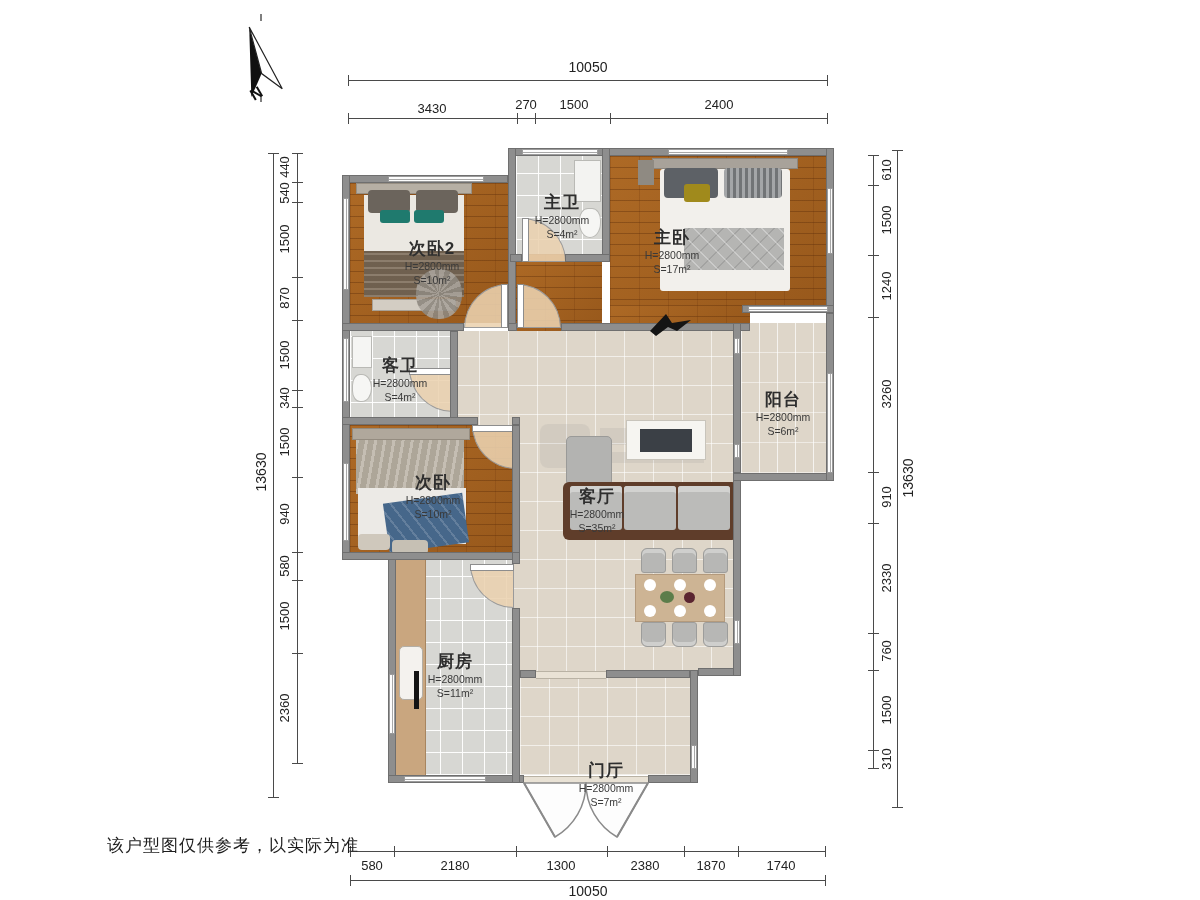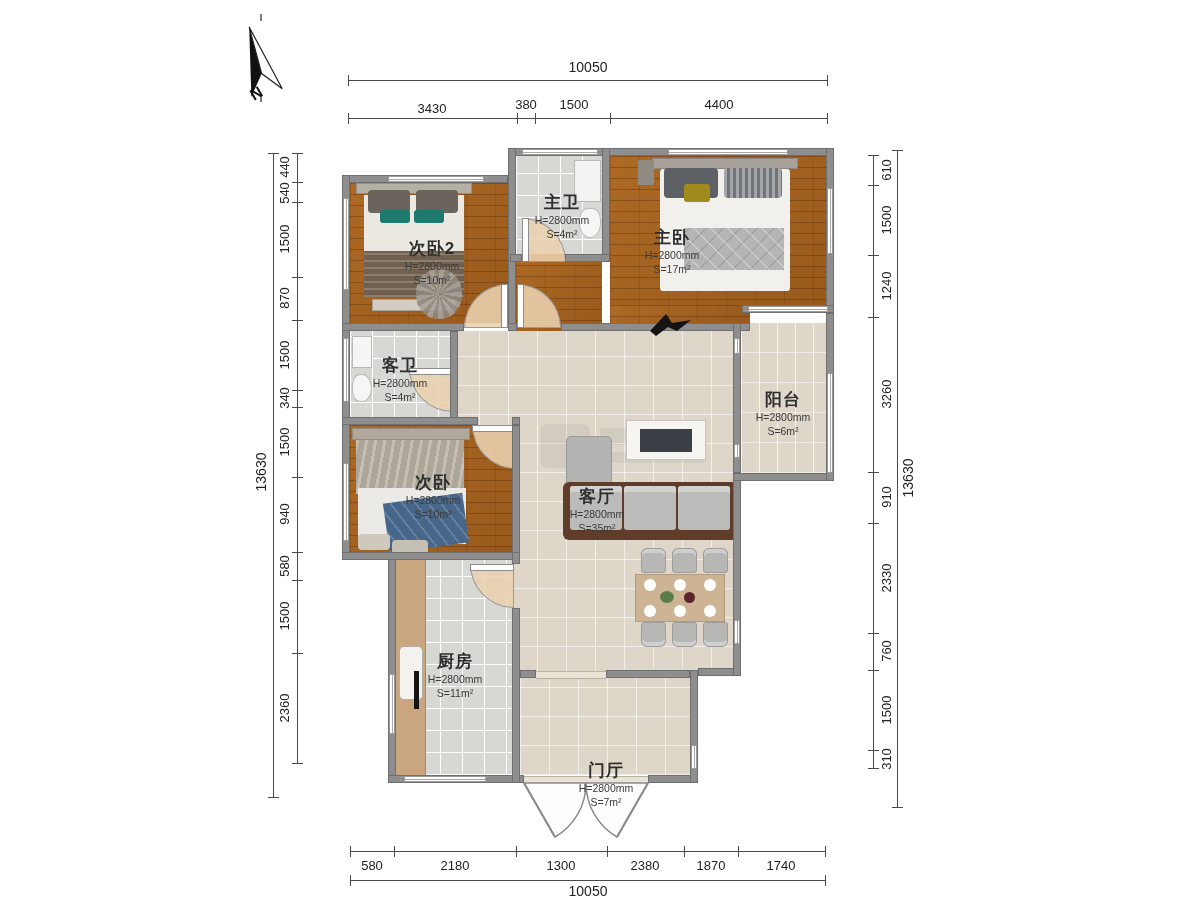--- a/index.html
+++ b/index.html
@@ -264,23 +264,23 @@
   <div class="dl" style="left:348px;top:75px;width:1px;height:11px;"></div>
   <div class="dl" style="left:827px;top:75px;width:1px;height:11px;"></div>
   <div class="dt dtt" style="left:588px;top:67px;">10050</div>
   <div class="dl" style="left:348px;top:118px;width:480px;height:1px;"></div>
   <div class="dl" style="left:348px;top:113px;width:1px;height:11px;"></div>
   <div class="dl" style="left:517px;top:113px;width:1px;height:11px;"></div>
   <div class="dl" style="left:535px;top:113px;width:1px;height:11px;"></div>
   <div class="dl" style="left:610px;top:113px;width:1px;height:11px;"></div>
   <div class="dl" style="left:827px;top:113px;width:1px;height:11px;"></div>
   <div class="dt" style="left:432px;top:108px;">3430</div>
-  <div class="dt" style="left:526px;top:104px;">380</div>
+  <div class="dt" style="left:526px;top:104px;">270</div>
   <div class="dt" style="left:574px;top:104px;">1500</div>
-  <div class="dt" style="left:719px;top:104px;">4400</div>
+  <div class="dt" style="left:719px;top:104px;">2400</div>
 
   <div class="dl" style="left:350px;top:851px;width:475px;height:1px;"></div>
   <div class="dl" style="left:350px;top:846px;width:1px;height:11px;"></div>
   <div class="dl" style="left:394px;top:846px;width:1px;height:11px;"></div>
   <div class="dl" style="left:516px;top:846px;width:1px;height:11px;"></div>
   <div class="dl" style="left:607px;top:846px;width:1px;height:11px;"></div>
   <div class="dl" style="left:684px;top:846px;width:1px;height:11px;"></div>
   <div class="dl" style="left:738px;top:846px;width:1px;height:11px;"></div>
   <div class="dl" style="left:825px;top:846px;width:1px;height:11px;"></div>
   <div class="dt" style="left:372px;top:865px;">580</div>
@@ -341,14 +341,15 @@
   <div class="dtv" style="left:886px;top:497px;">910</div>
   <div class="dtv" style="left:886px;top:578px;">2330</div>
   <div class="dtv" style="left:886px;top:651px;">760</div>
   <div class="dtv" style="left:886px;top:710px;">1500</div>
   <div class="dtv" style="left:886px;top:759px;">310</div>
   <div class="dl" style="left:897px;top:150px;width:1px;height:657px;"></div>
   <div class="dl" style="left:892px;top:150px;width:11px;height:1px;"></div>
   <div class="dl" style="left:892px;top:807px;width:11px;height:1px;"></div>
   <div class="dtv dtt" style="left:908px;top:478px;">13630</div>
 
+  <div class="disclaimer" style="left:107px;top:834px;">该户型图仅供参考，以实际为准</div>
 
 </div>
 
 </body></html>

